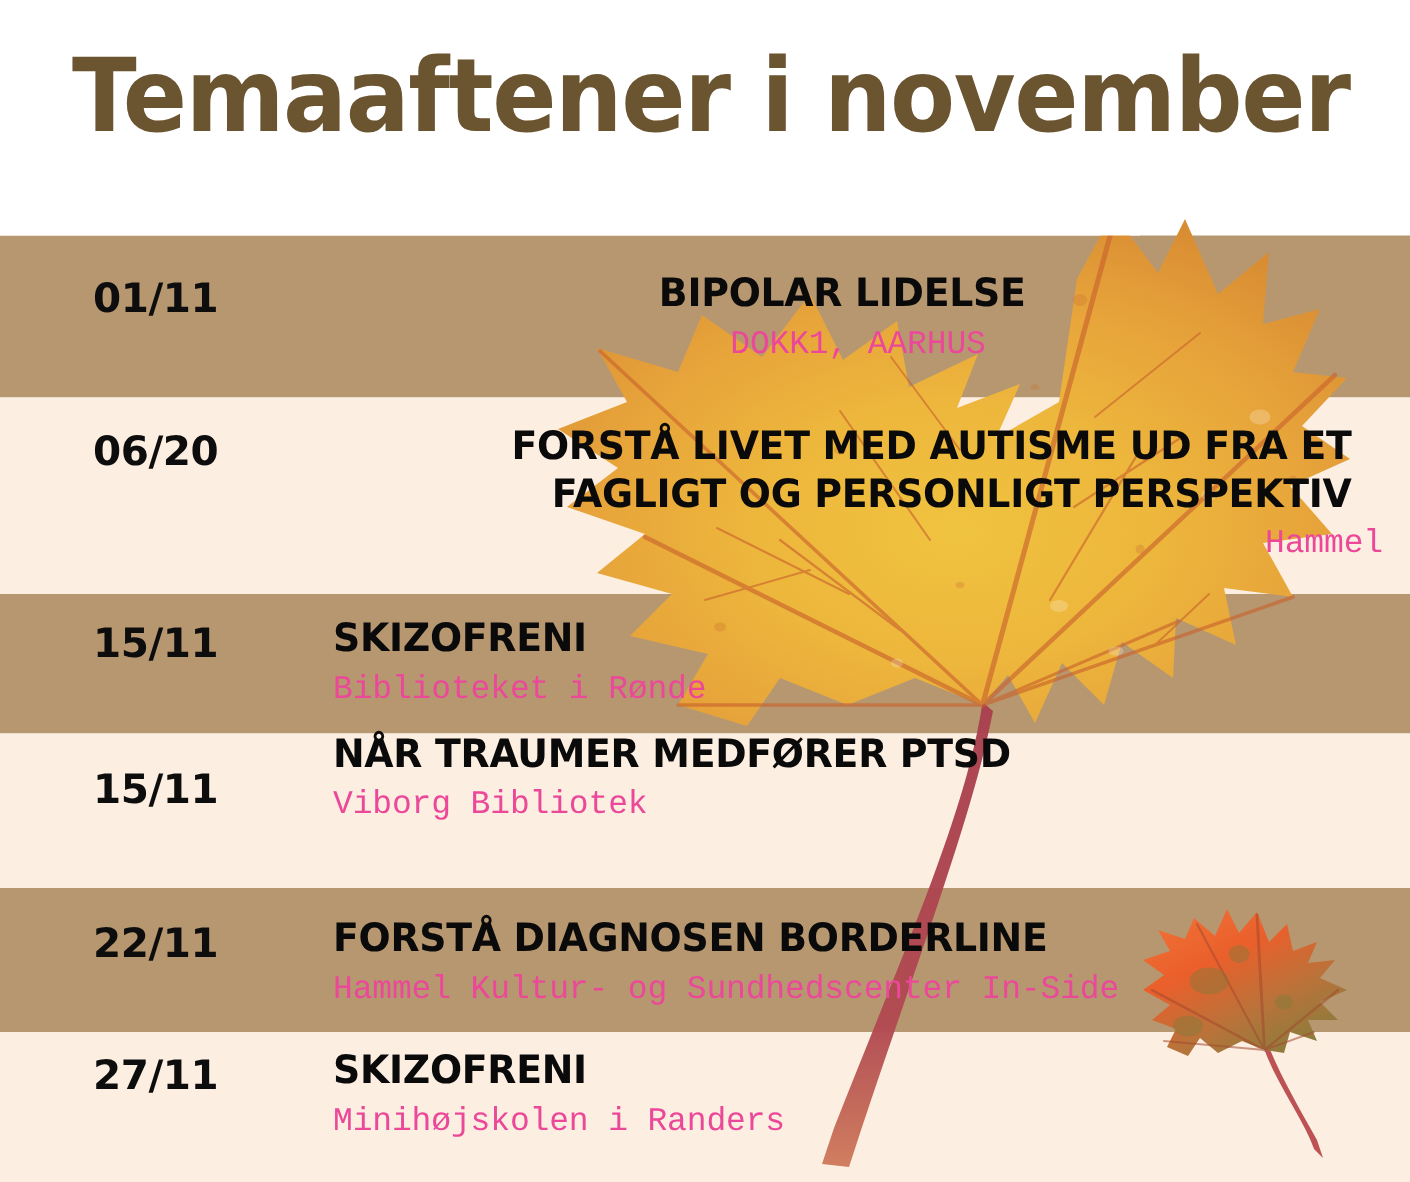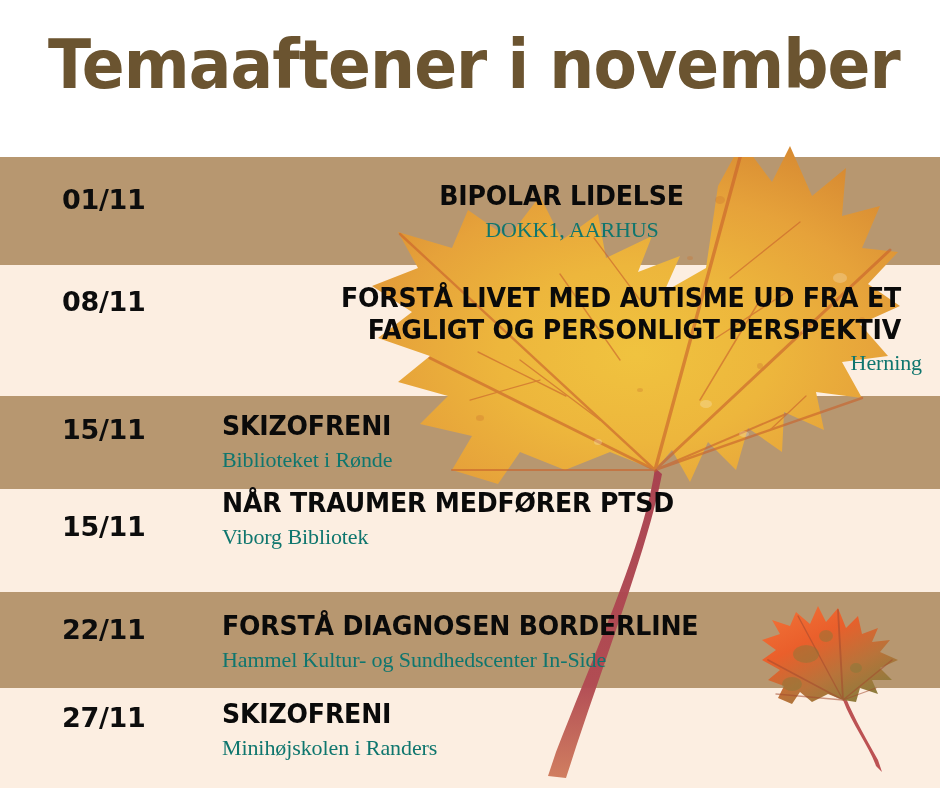--- a/index.html
+++ b/index.html
@@ -98,24 +98,24 @@
     font-family: "DejaVu Sans", sans-serif;
     font-size: 26px;
     font-weight: 700;
     color: #0a0a0a;
     letter-spacing: -0.2px;
     line-height: 1.22;
     transform: scaleX(0.97);
     transform-origin: left top;
   }
   .row-venue {
-    font-family: Liberation Serif, serif;
+    font-family: Liberation Mono, monospace;
     font-size: 22px;
     font-weight: 400;
-    color: #0f766e;
+    color: #ec4899;
     letter-spacing: -0.1px;
     line-height: 1.3;
     margin-top: 3px;
   }
 </style>
 </head>
 <body>
 
 <div id="poster">
 
@@ -235,24 +235,24 @@
 
   <div class="rows">
       <div class="row" style="top: 0px;">
         <div class="row-date" style="top: 184px;">01/11</div>
         <div class="row-body" style="top: 181px; position: absolute; text-align: center;">
           <div class="row-title">BIPOLAR LIDELSE</div>
           <div class="row-venue">DOKK1, AARHUS</div>
         </div>
       </div>
       <div class="row" style="top: 0px;">
-        <div class="row-date" style="top: 286px;">08/11</div>
+        <div class="row-date" style="top: 286px;">06/20</div>
         <div class="row-body" style="top: 283px; position: absolute; text-align: right;">
           <div class="row-title">FORSTÅ LIVET MED AUTISME UD FRA ET FAGLIGT OG PERSONLIGT PERSPEKTIV</div>
-          <div class="row-venue">Herning</div>
+          <div class="row-venue">Hammel</div>
         </div>
       </div>
       <div class="row" style="top: 0px;">
         <div class="row-date" style="top: 414px;">15/11</div>
         <div class="row-body" style="top: 411px; position: absolute;">
           <div class="row-title">SKIZOFRENI</div>
           <div class="row-venue">Biblioteket i Rønde</div>
         </div>
       </div>
       <div class="row" style="top: 0px;">

